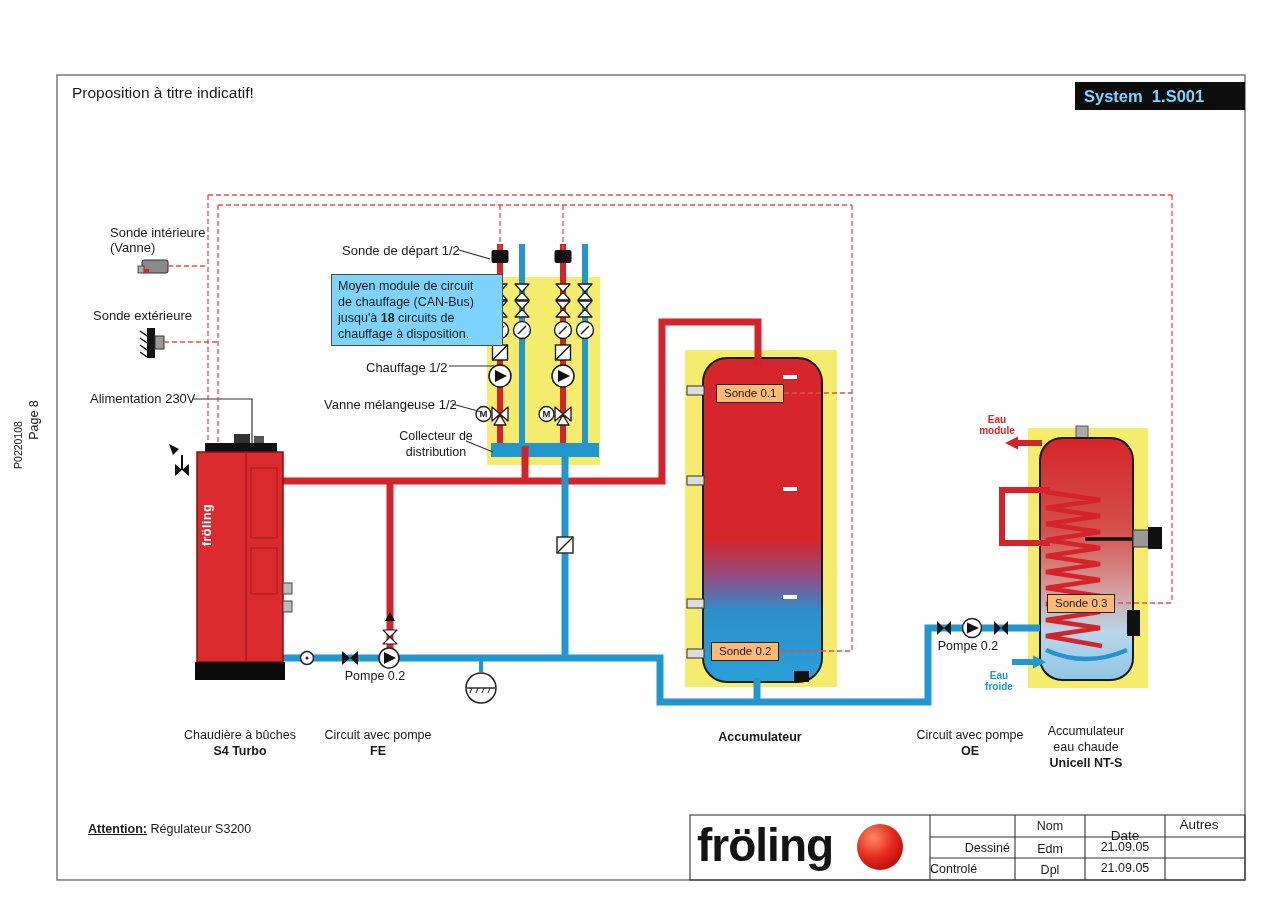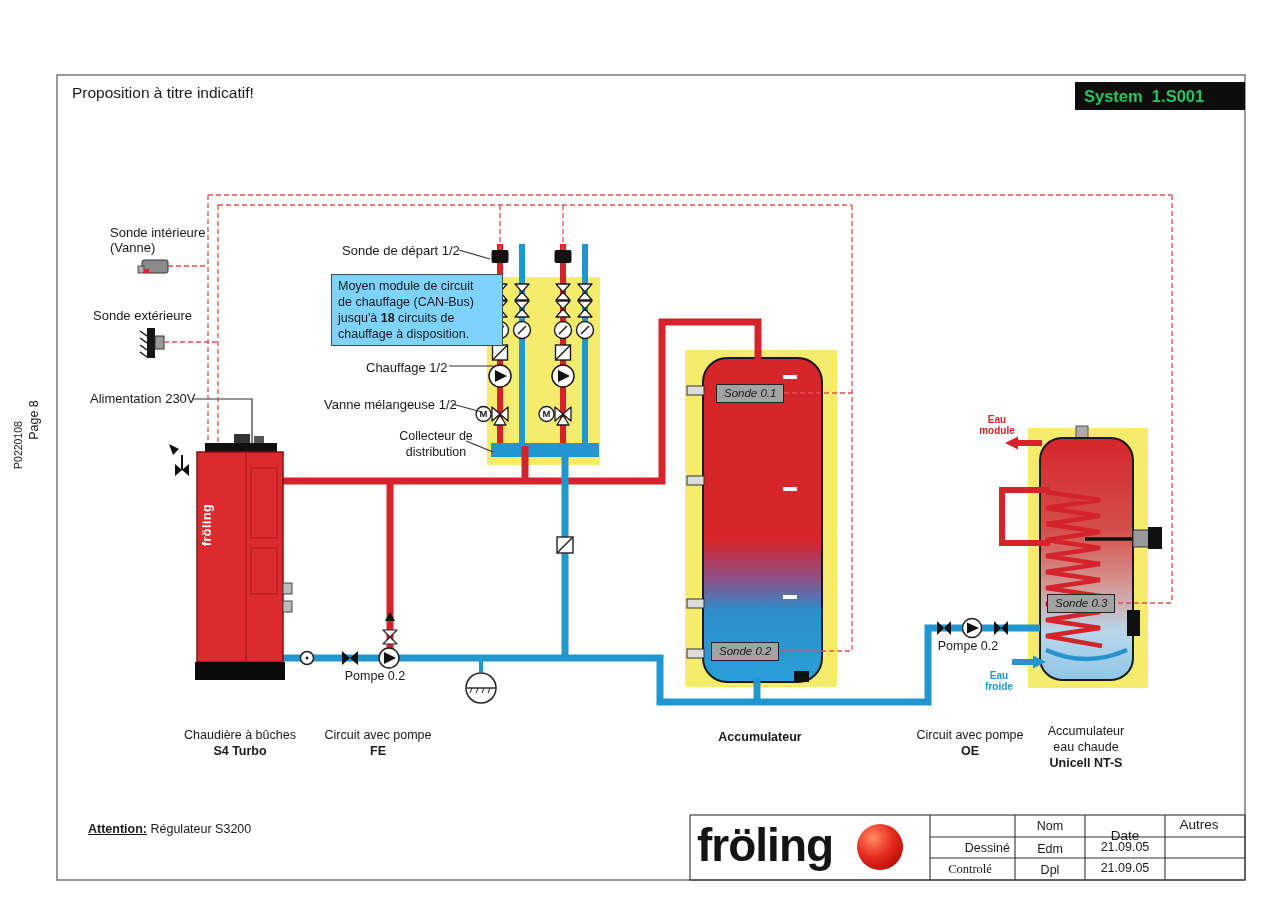--- a/index.html
+++ b/index.html
@@ -1,23 +1,23 @@
 <!DOCTYPE html>
 <html><head>
 <meta charset="utf-8">
 <style>
   html,body{margin:0;padding:0;background:#fff;}
   body{width:1280px;height:909px;position:relative;font-family:"Liberation Sans",sans-serif;color:#1a1a1a;overflow:hidden;}
   .lbl{position:absolute;font-size:13px;line-height:15px;white-space:nowrap;}
   .cap{position:absolute;font-size:12.5px;line-height:16px;text-align:center;white-space:nowrap;}
   .b{font-weight:bold;}
-  .sonde{position:absolute;background:#a3a3a3;border:1px solid #222;font-size:11.5px;line-height:15px;padding:1px 7px;white-space:nowrap;font-style:italic;}
+  .sonde{position:absolute;background:#fdba74;border:1px solid #222;font-size:11.5px;line-height:15px;padding:1px 7px;white-space:nowrap;}
   .module{position:absolute;left:331px;top:274px;width:158px;background:#7dd3fc;border:1px solid #4a4a4a;font-size:12.5px;line-height:16px;padding:3px 6px;}
   .titlebar{position:absolute;left:72px;top:84px;font-size:15.5px;}
-  .sysbox{position:absolute;left:1075px;top:82px;width:170px;height:28px;background:#0d0d0d;color:#22c55e;font-weight:bold;font-size:16.5px;line-height:28px;padding-left:9px;box-sizing:border-box;white-space:pre;}
+  .sysbox{position:absolute;left:1075px;top:82px;width:170px;height:28px;background:#0d0d0d;color:#7dd3fc;font-weight:bold;font-size:16.5px;line-height:28px;padding-left:9px;box-sizing:border-box;white-space:pre;}
   .rot{transform:rotate(-90deg);}
   .page8{position:absolute;left:2px;top:413px;width:64px;text-align:center;font-size:12.5px;}
   .pcode{position:absolute;left:-15px;top:439px;width:66px;text-align:center;font-size:10.5px;}
   .frolingv{position:absolute;left:178px;top:517px;width:60px;height:16px;text-align:center;color:#fff;font-weight:bold;font-size:12.5px;letter-spacing:.5px;}
   .eau{position:absolute;width:46px;text-align:center;font-size:10px;line-height:11px;font-weight:bold;}
   .logo{position:absolute;left:697px;top:818px;font-size:46px;font-weight:bold;letter-spacing:-1px;color:#141414;}
   .ball{position:absolute;left:857px;top:824px;width:46px;height:46px;border-radius:50%;background:radial-gradient(circle at 35% 30%, #ff8a64, #e62b1e 45%, #9f0000 95%);}
   .cell{position:absolute;font-size:12.5px;line-height:16px;white-space:nowrap;}
   .att{position:absolute;left:88px;top:822px;font-size:12.5px;}
   .att .u{font-weight:bold;text-decoration:underline;}
@@ -272,15 +272,15 @@
 
 <div class="logo">fröling</div>
 <div class="ball"></div>
 
 <div class="cell" style="left:1015px;top:818px;width:70px;text-align:center;">Nom</div>
 <div class="cell" style="left:1085px;top:817px;width:80px;text-align:center;font-size:13.5px;margin-top:11px;">Date</div>
 <div class="cell" style="left:1165px;top:817px;width:68px;text-align:center;font-size:13.5px;">Autres</div>
 <div class="cell" style="left:930px;top:840px;width:80px;text-align:right;">Dessiné</div>
 <div class="cell" style="left:1015px;top:841px;width:70px;text-align:center;">Edm</div>
 <div class="cell" style="left:1085px;top:839px;width:80px;text-align:center;">21.09.05</div>
-<div class="cell" style="left:930px;top:861px;width:80px;text-align:center;font-family:Liberation Serif, serif;">Controlé</div>
+<div class="cell" style="left:930px;top:861px;width:80px;text-align:left;">Controlé</div>
 <div class="cell" style="left:1015px;top:862px;width:70px;text-align:center;">Dpl</div>
 <div class="cell" style="left:1085px;top:860px;width:80px;text-align:center;">21.09.05</div>
 
 </body></html>

